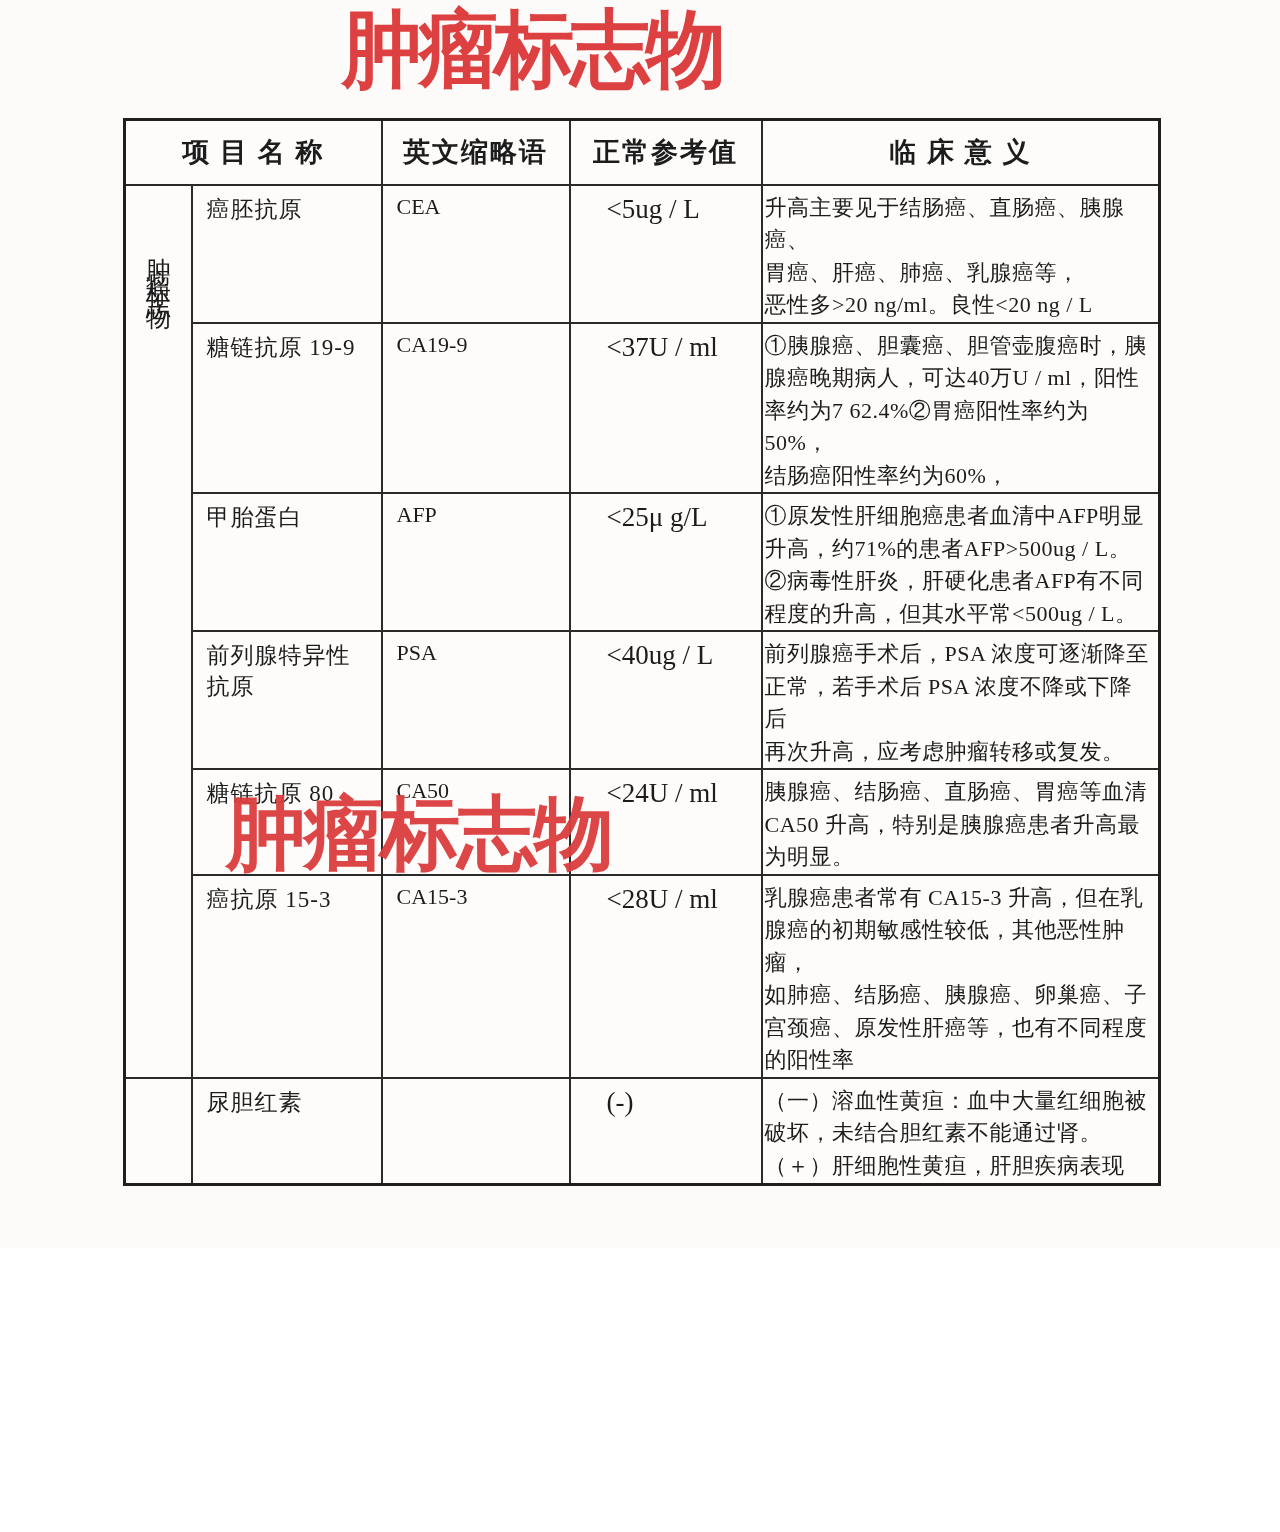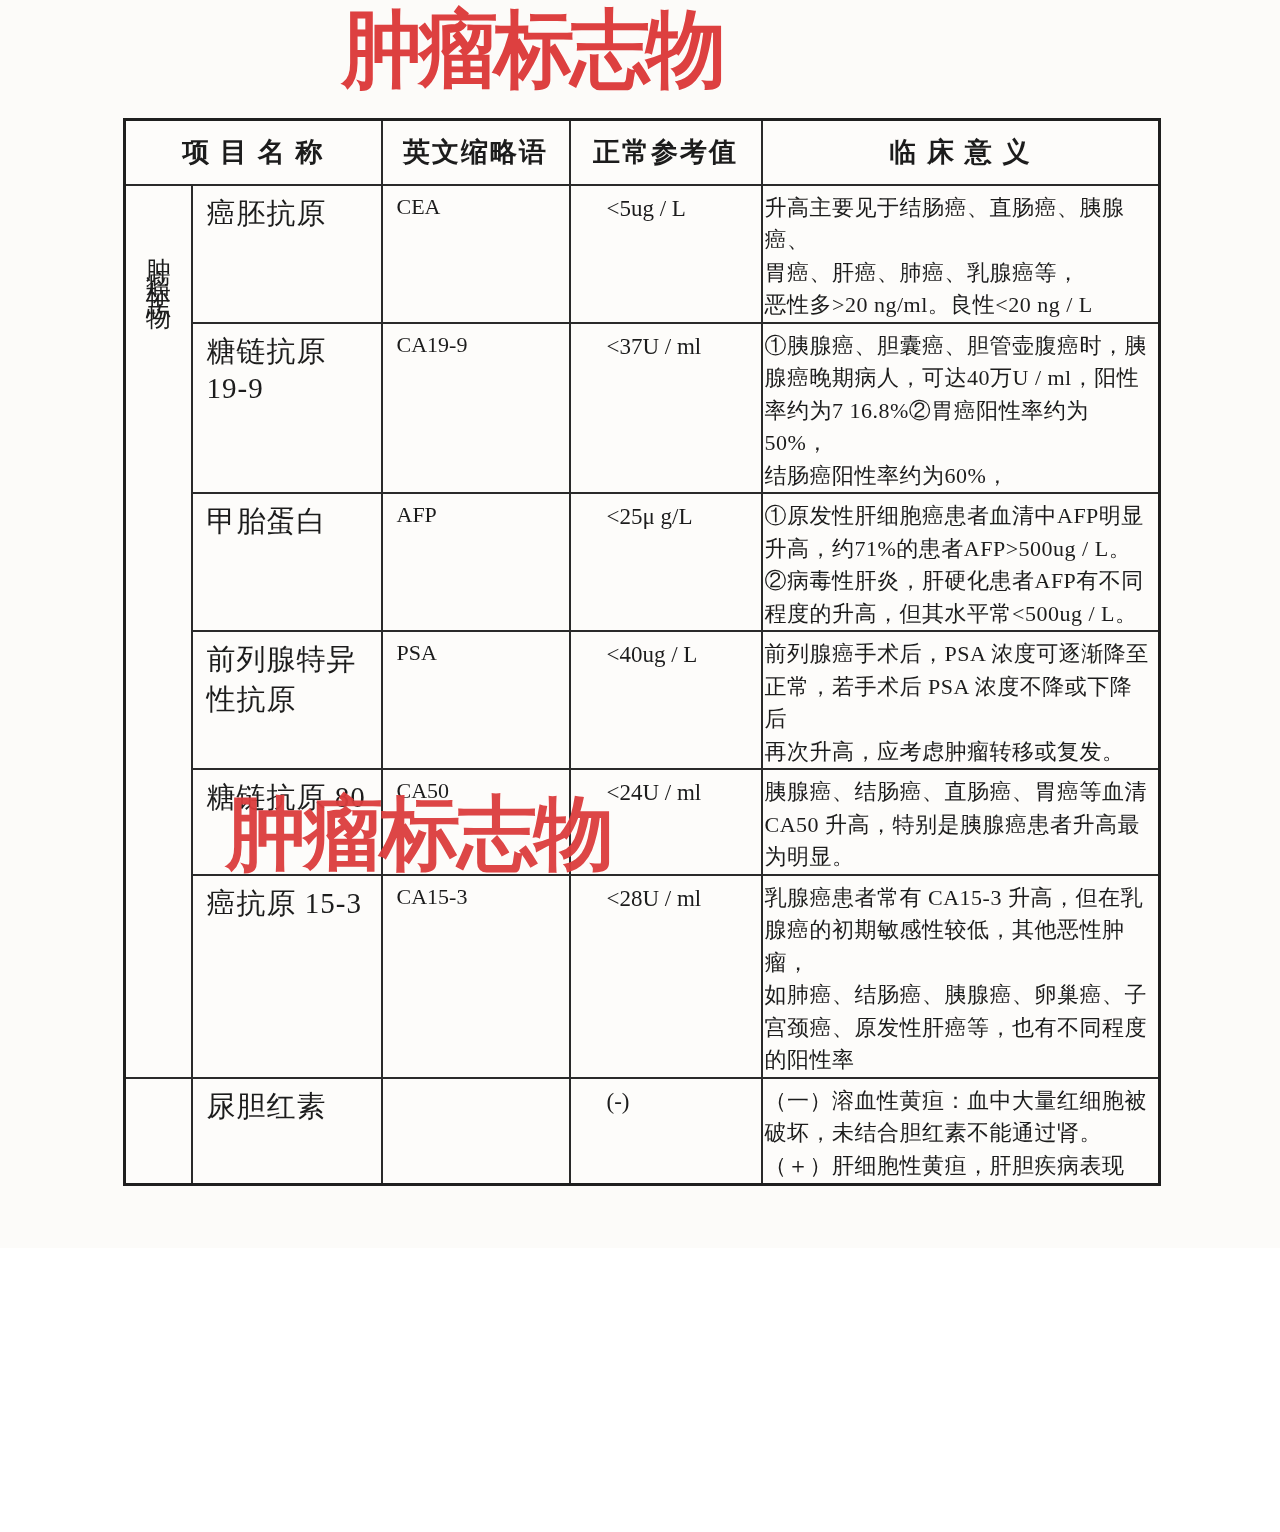--- a/index.html
+++ b/index.html
@@ -51,23 +51,23 @@
     padding:52px 0 0 0;
   }
   .vtext{
     display:inline-block;
     writing-mode:vertical-rl;
     text-orientation:upright;
     font-size:25px;
     letter-spacing:12px;
     font-weight:500;
   }
-  td.name{font-size:29px;letter-spacing:1px;}
+  td.name{font-size:23px;letter-spacing:1px;}
   td.abbr{font-size:22px;font-family:"Liberation Serif", serif;border-radius:12px;}
-  td.ref {font-size:23px;white-space:pre-line;line-height:30px;padding-left:36px;}
+  td.ref {font-size:27px;white-space:pre-line;line-height:30px;padding-left:36px;}
   td.meaning{
     font-size:22px;
     line-height:32.5px;
     white-space:pre-line;
     padding:6px 8px 0 2px;
     letter-spacing:0.5px;
   }
   
   .wm-mid{
     position:absolute;left:226px;top:786px;
@@ -150,21 +150,21 @@
         <td class="meaning">升高主要见于结肠癌、直肠癌、胰腺癌、
 胃癌、肝癌、肺癌、乳腺癌等，
 恶性多&gt;20 ng/ml。良性&lt;20 ng / L</td>
       </tr>
       <tr class="h-r1">
         <td class="name">糖链抗原 19-9</td>
         <td class="abbr">CA19-9</td>
         <td class="ref">&lt;37U / ml</td>
         <td class="meaning">①胰腺癌、胆囊癌、胆管壶腹癌时，胰
 腺癌晚期病人，可达40万U / ml，阳性
-率约为7 16.8%②胃癌阳性率约为50%，
+率约为7 62.4%②胃癌阳性率约为50%，
 结肠癌阳性率约为60%，</td>
       </tr>
       <tr class="h-r2">
         <td class="name">甲胎蛋白</td>
         <td class="abbr">AFP</td>
         <td class="ref">&lt;25μ g/L</td>
         <td class="meaning">①原发性肝细胞癌患者血清中AFP明显
 升高，约71%的患者AFP&gt;500ug / L。
 ②病毒性肝炎，肝硬化患者AFP有不同
 程度的升高，但其水平常&lt;500ug / L。</td>

